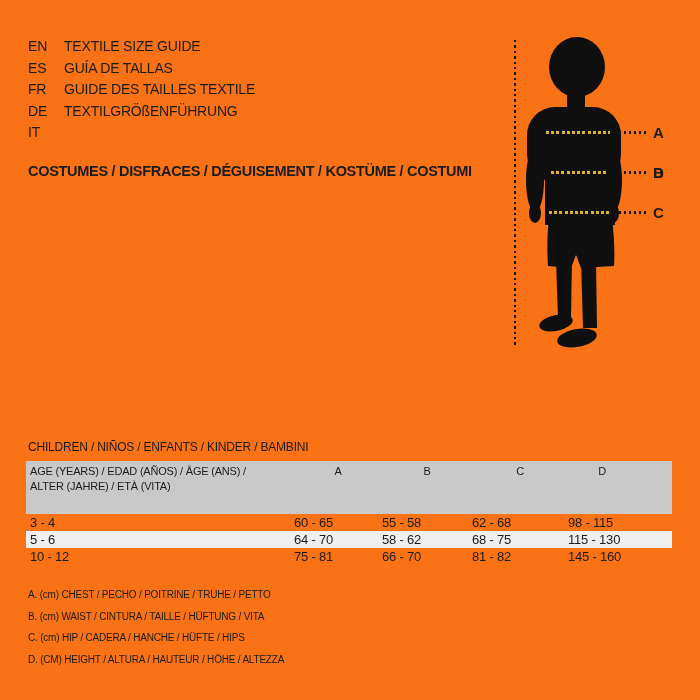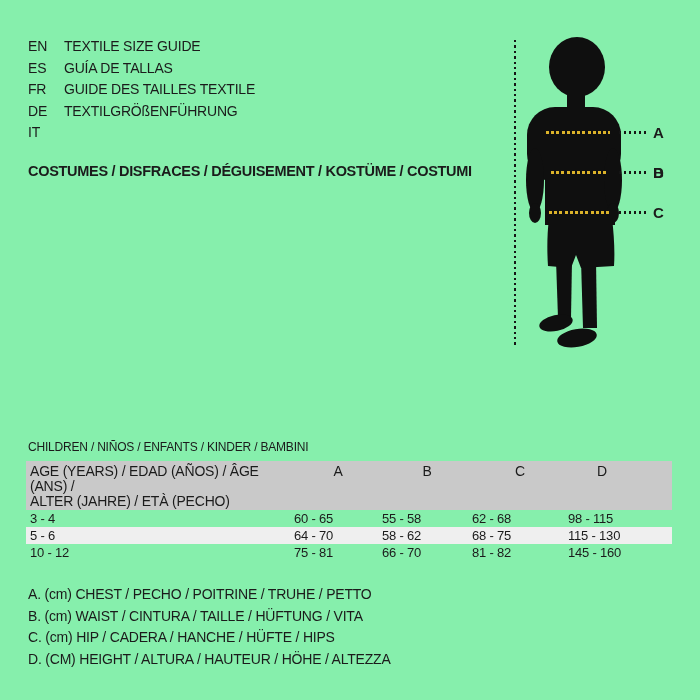--- a/index.html
+++ b/index.html
@@ -1,18 +1,18 @@
 <!DOCTYPE html>
 <html><head>
 <meta charset="utf-8">
 <style>
   * { margin:0; padding:0; box-sizing:border-box; }
   html,body { background:#ffffff; }
   .page {
-    position:relative; width:700px; height:700px; background:#86efac;
+    position:relative; width:700px; height:700px; background:#f97316;
     font-family:"Liberation Sans", sans-serif; color:#1b1b1b; overflow:hidden;
   }
 
   
   .lang-list { position:absolute; left:28px; top:36px; }
   .lang-row { display:flex; line-height:21.6px; font-size:14px; font-weight:500; letter-spacing:-0.2px; }
   .lang-code { width:36px; flex:0 0 36px; }
 
   .category-title {
     position:absolute; left:28px; top:163px;
@@ -42,34 +42,34 @@
   
   .children-heading {
     position:absolute; left:28px; top:440px;
     font-size:12px; font-weight:500; letter-spacing:-0.2px;
   }
   .size-table-wrap { position:absolute; left:26px; top:461px; width:646px; }
   table.size-table { width:646px; border-collapse:collapse; table-layout:fixed; }
   table.size-table th, table.size-table td { font-weight:400; }
   .size-table thead tr { background:#c9c9c9; }
   .size-table thead th {
-    font-size:14px; line-height:15px; vertical-align:top; padding-top:3px; padding-bottom:1px;
+    font-size:11px; line-height:15px; vertical-align:top; padding-top:3px; padding-bottom:20px;
     text-align:center; letter-spacing:-0.2px;
   }
   .size-table thead th.age-h { text-align:left; padding-left:4px; }
   .size-table tbody td {
     font-size:13px; height:17px; padding:0; text-align:left; letter-spacing:-0.2px;
   }
   .size-table tbody td.age-c { text-align:left; padding-left:4px; }
   .size-table tbody td.d-c { padding-right:36px; }
   .size-table tbody tr:nth-child(even) { background:#efefef; }
 
   
   .legend { position:absolute; left:28px; top:584px; }
-  .legend-row { line-height:21.5px; font-size:14px; font-weight:500; letter-spacing:-0.2px; }
+  .legend-row { line-height:21.5px; font-size:10px; font-weight:500; letter-spacing:-0.2px; }
 </style>
 </head>
 <body>
 
 <div class="page">
 
   <div class="lang-list">
     <div class="lang-row">
       <span class="lang-code">EN</span>
       <span class="lang-label">TEXTILE SIZE GUIDE</span>
@@ -142,21 +142,21 @@
         <col style="width:268px">
           <col style="width:88px">
           <col style="width:90px">
           <col style="width:96px">
           <col style="width:104px">
       </colgroup>
       <thead>
         <tr>
           <th class="age-h">
             <div>AGE (YEARS) / EDAD (AÑOS) / ÂGE (ANS) /</div>
-            <div>ALTER (JAHRE) / ETÀ (PECHO)</div>
+            <div>ALTER (JAHRE) / ETÀ (VITA)</div>
           </th>
           <th>A</th>
           <th>B</th>
           <th>C</th>
           <th class="d-h" style="padding-right:36px;">D</th>
         </tr>
       </thead>
       <tbody>
         <tr>
           <td class="age-c">3 - 4</td>

